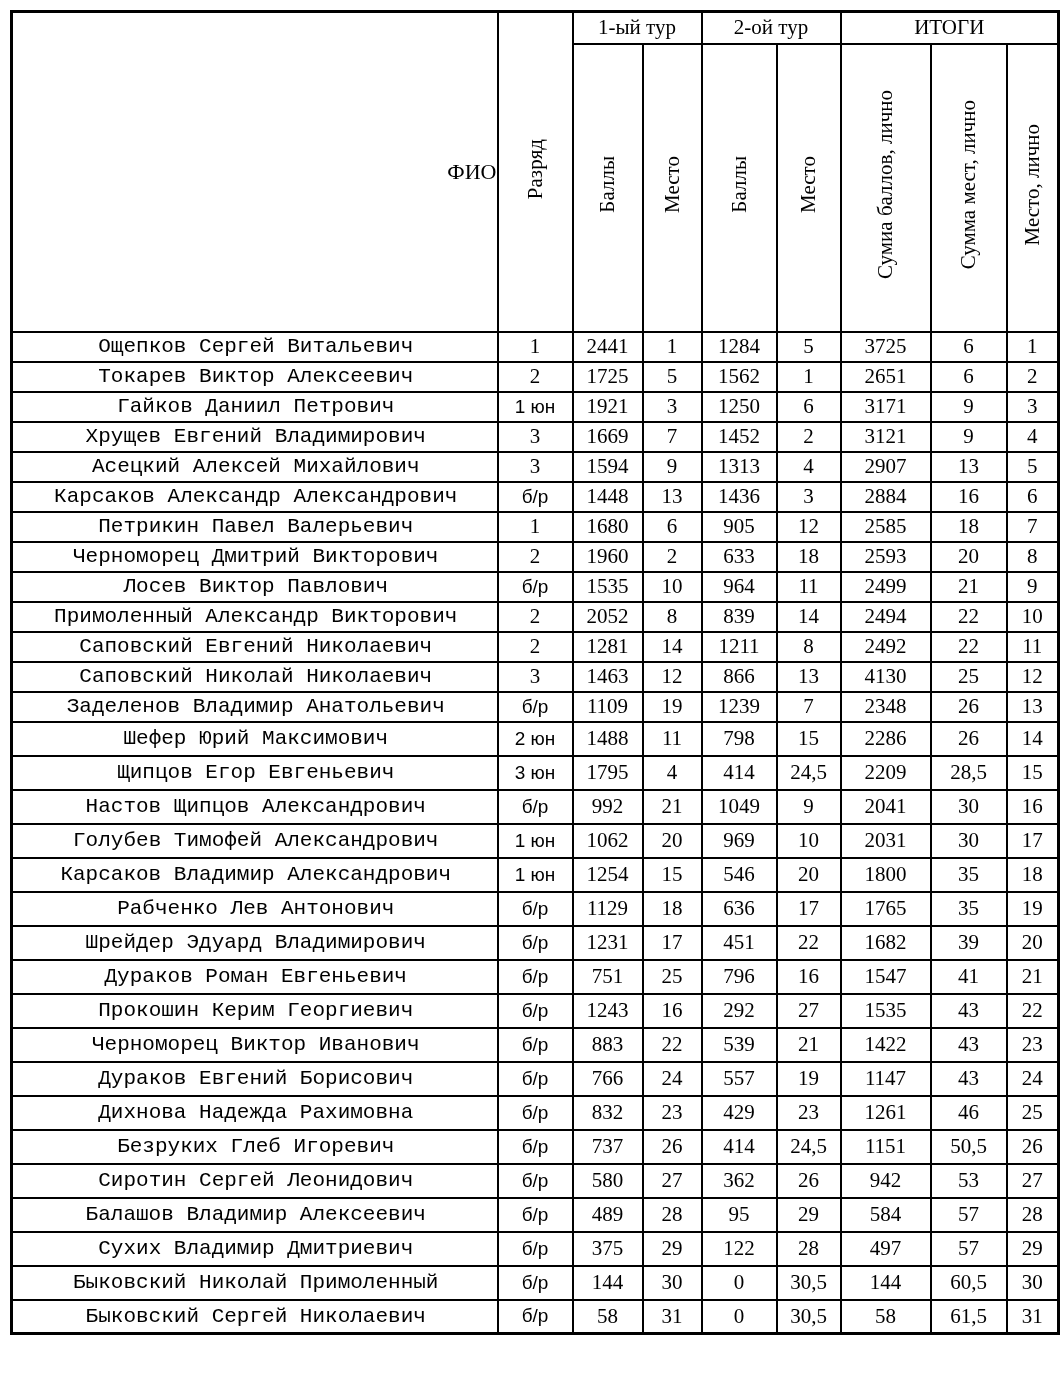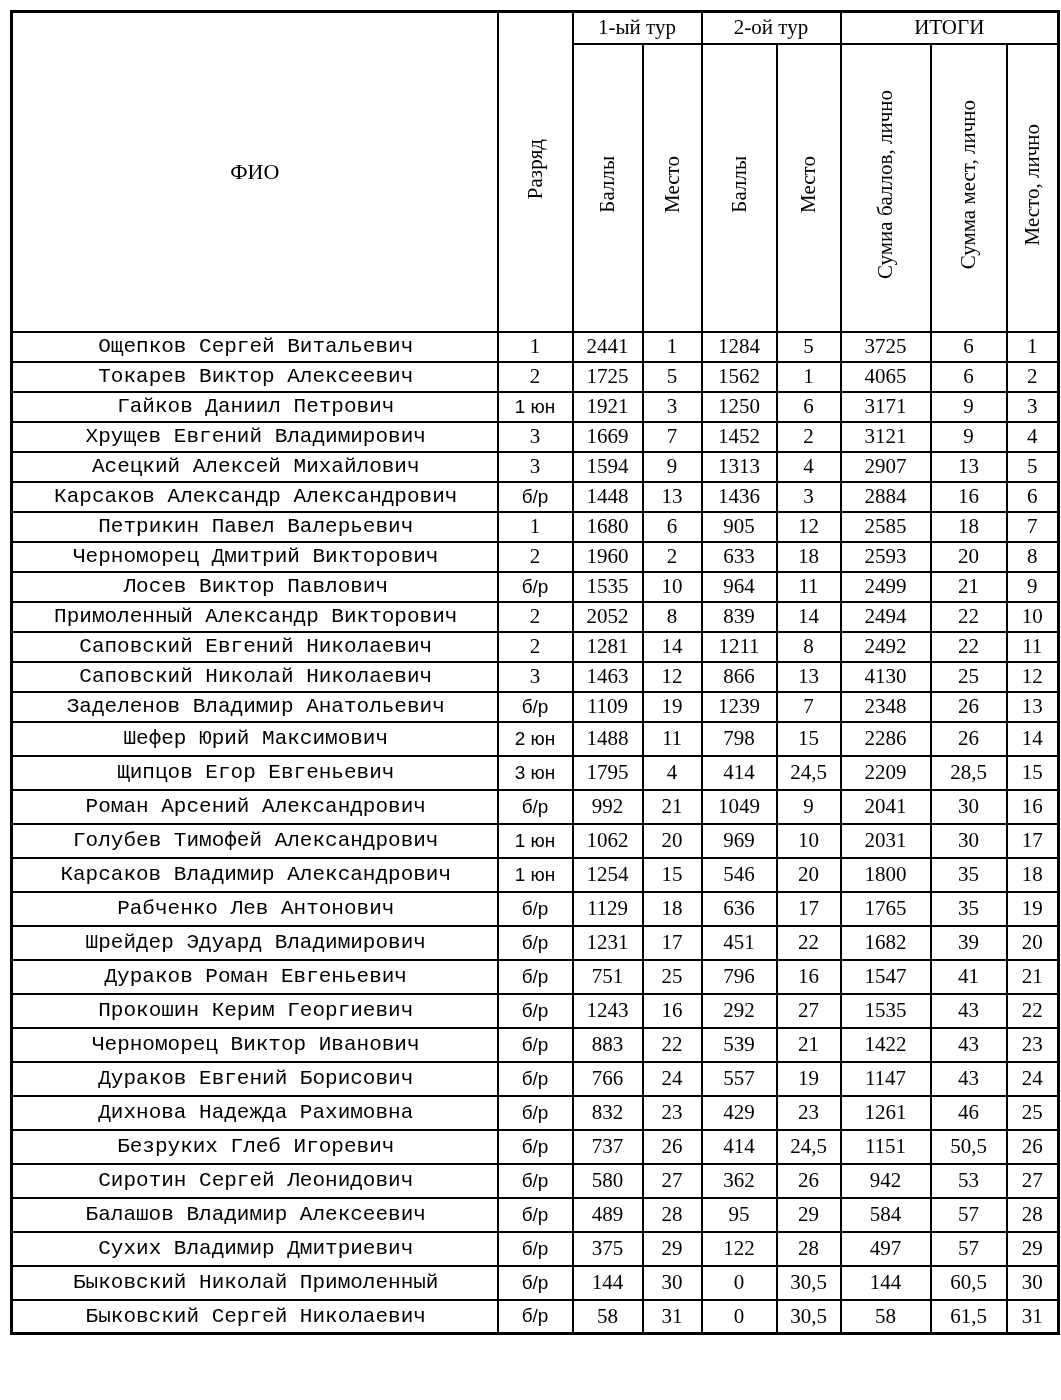--- a/index.html
+++ b/index.html
@@ -19,21 +19,21 @@
   }
   th, td { border: 2px solid #000000; background: #ffffff; }
   thead th {
     font-weight: normal;
     text-align: center;
     vertical-align: middle;
     font-size: 21px;
   }
   thead tr.groups th { height: 32px; }
   thead tr.subhead th { height: 288px; }
-  th.fio-head { font-size: 22px; }
+  th.fio-head { font-size: 22px; text-align: right; }
   .vert {
     writing-mode: vertical-rl;
     transform: rotate(180deg);
     display: inline-block;
     white-space: nowrap;
     line-height: 1.05;
     font-size: 21px;
   }
   tbody td {
     text-align: center;
@@ -94,21 +94,21 @@
           <td>6</td>
           <td>1</td>
         </tr>
         <tr>
           <td class="fio">Токарев Виктор Алексеевич</td>
           <td>2</td>
           <td>1725</td>
           <td>5</td>
           <td>1562</td>
           <td>1</td>
-          <td>4065</td>
+          <td>2651</td>
           <td>6</td>
           <td>2</td>
         </tr>
         <tr>
           <td class="fio">Гайков Даниил Петрович</td>
           <td class="sans">1 юн</td>
           <td>1921</td>
           <td>3</td>
           <td>1250</td>
           <td>6</td>
@@ -242,21 +242,21 @@
           <td class="sans">3 юн</td>
           <td>1795</td>
           <td>4</td>
           <td>414</td>
           <td>24,5</td>
           <td>2209</td>
           <td>28,5</td>
           <td>15</td>
         </tr>
         <tr class="tall">
-          <td class="fio">Роман Арсений Александрович</td>
+          <td class="fio">Настов Щипцов Александрович</td>
           <td class="sans">б/р</td>
           <td>992</td>
           <td>21</td>
           <td>1049</td>
           <td>9</td>
           <td>2041</td>
           <td>30</td>
           <td>16</td>
         </tr>
         <tr class="tall">

